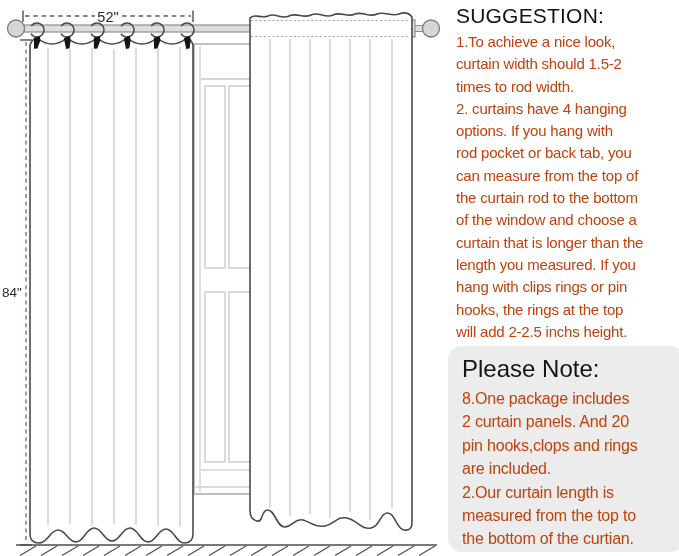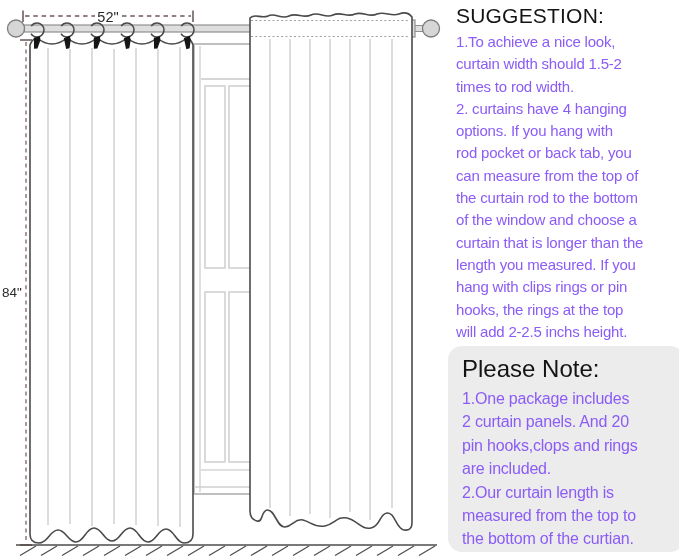--- a/index.html
+++ b/index.html
@@ -27,21 +27,21 @@
     font-weight: normal;
     letter-spacing: 0.2px;
     color: #141414;
   }
   .text-block {
     margin: 0;
     font-size: 15px;
     line-height: 22.3px;
     letter-spacing: -0.2px;
     white-space: pre-line;
-    color: #8b5cf6;
+    color: #c2410c;
   }
 
   .note-box {
     position: absolute;
     left: 448px;
     top: 346px;
     width: 236px;
     height: 206px;
     background: #ececec;
     border-radius: 14px;
@@ -181,21 +181,21 @@
 of the window and choose a
 curtain that is longer than the
 length you measured. If you
 hang with clips rings or pin
 hooks, the rings at the top
 will add 2-2.5 inchs height.</p>
   </div>
 
   <div class="note-box">
     <h2>Please Note:</h2>
-    <p class="text-block">1.One package includes
+    <p class="text-block">8.One package includes
 2 curtain panels. And 20
 pin hooks,clops and rings
 are included.
 2.Our curtain length is
 measured from the top to
 the bottom of the curtian.</p>
   </div>
 
 </div>
 

